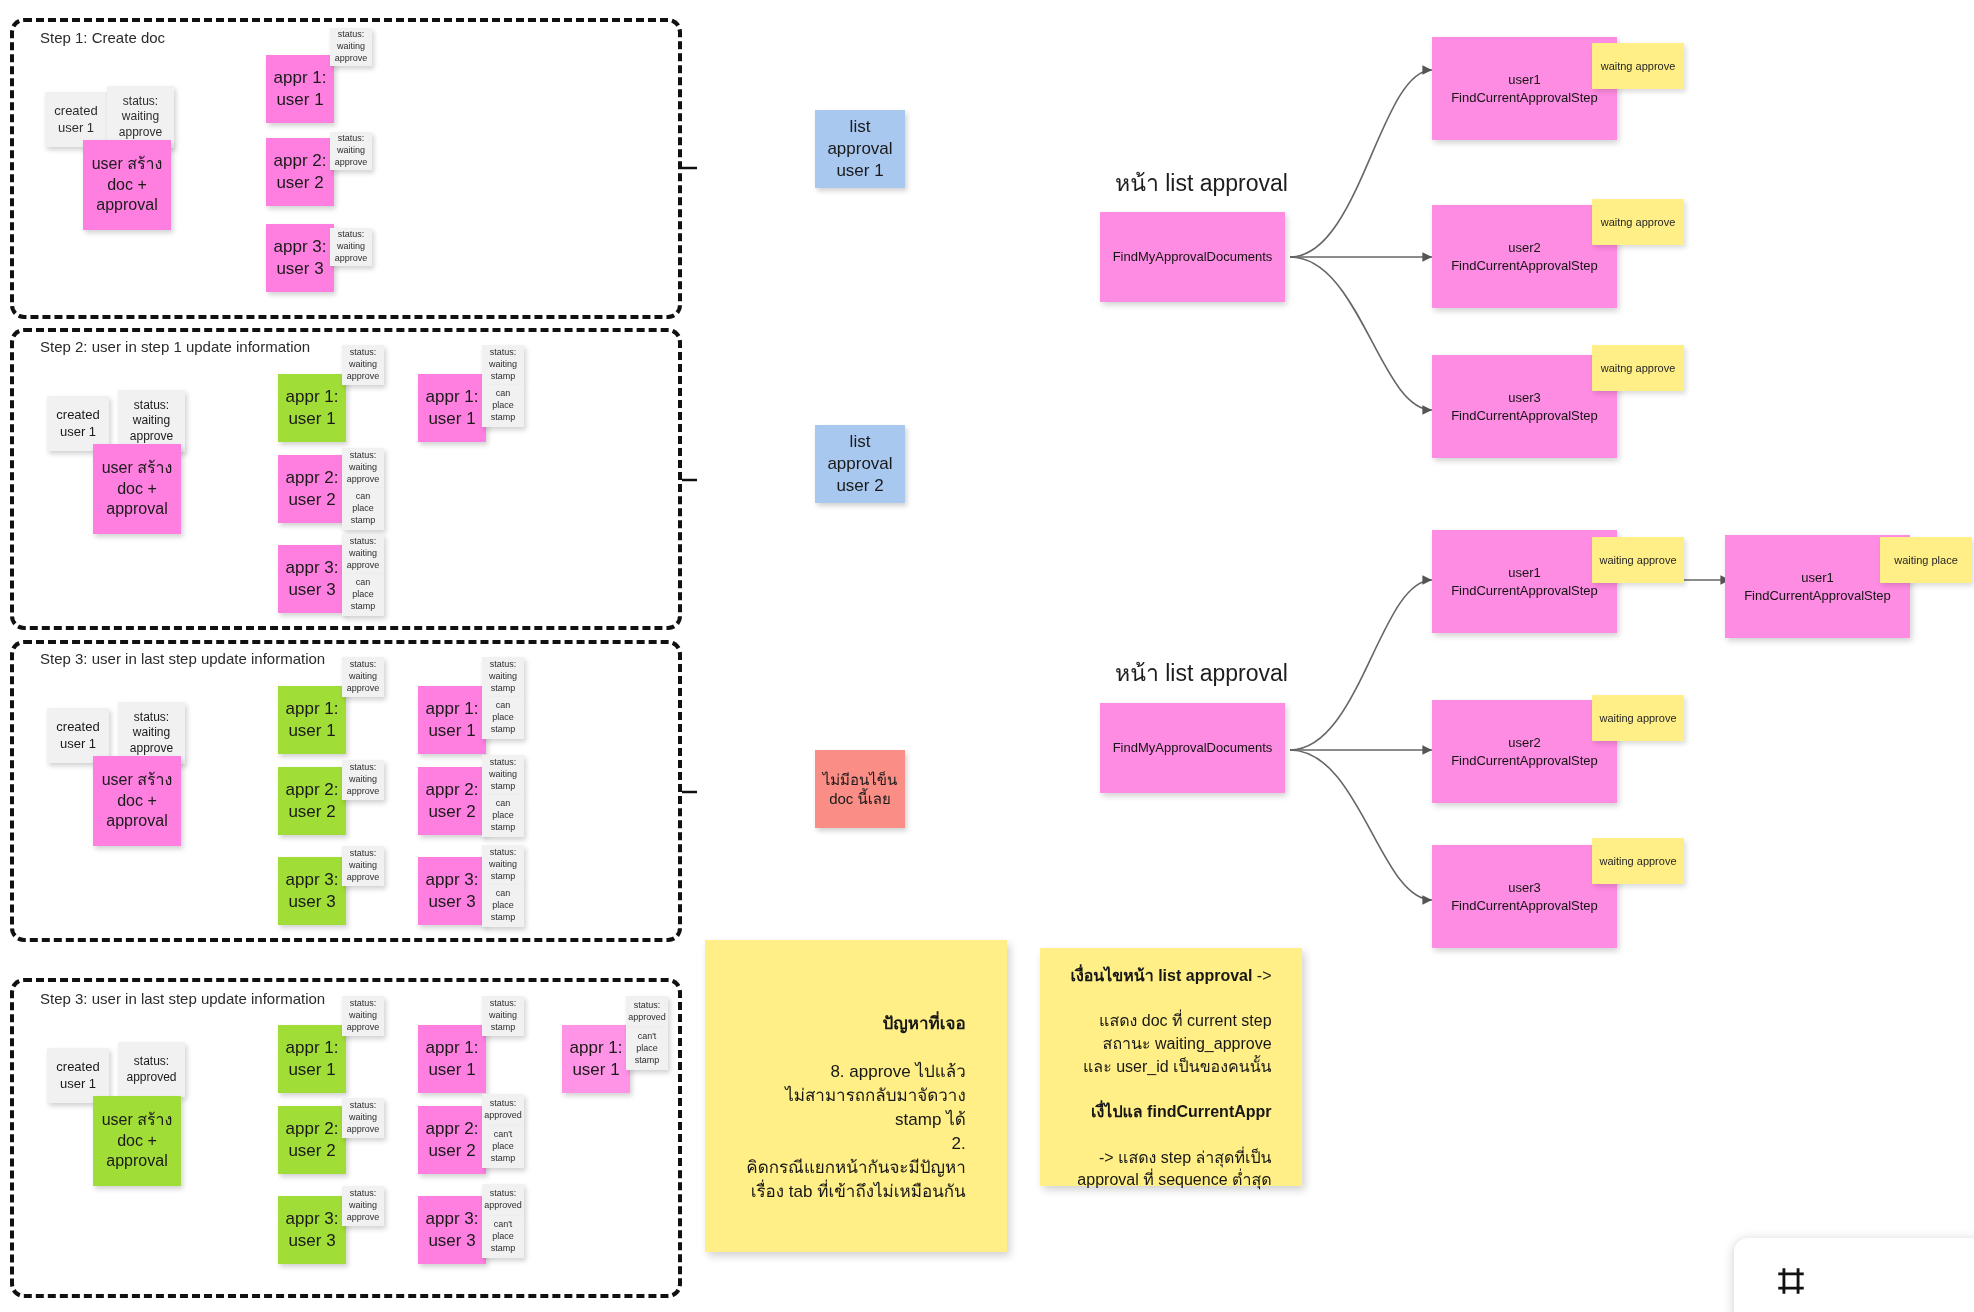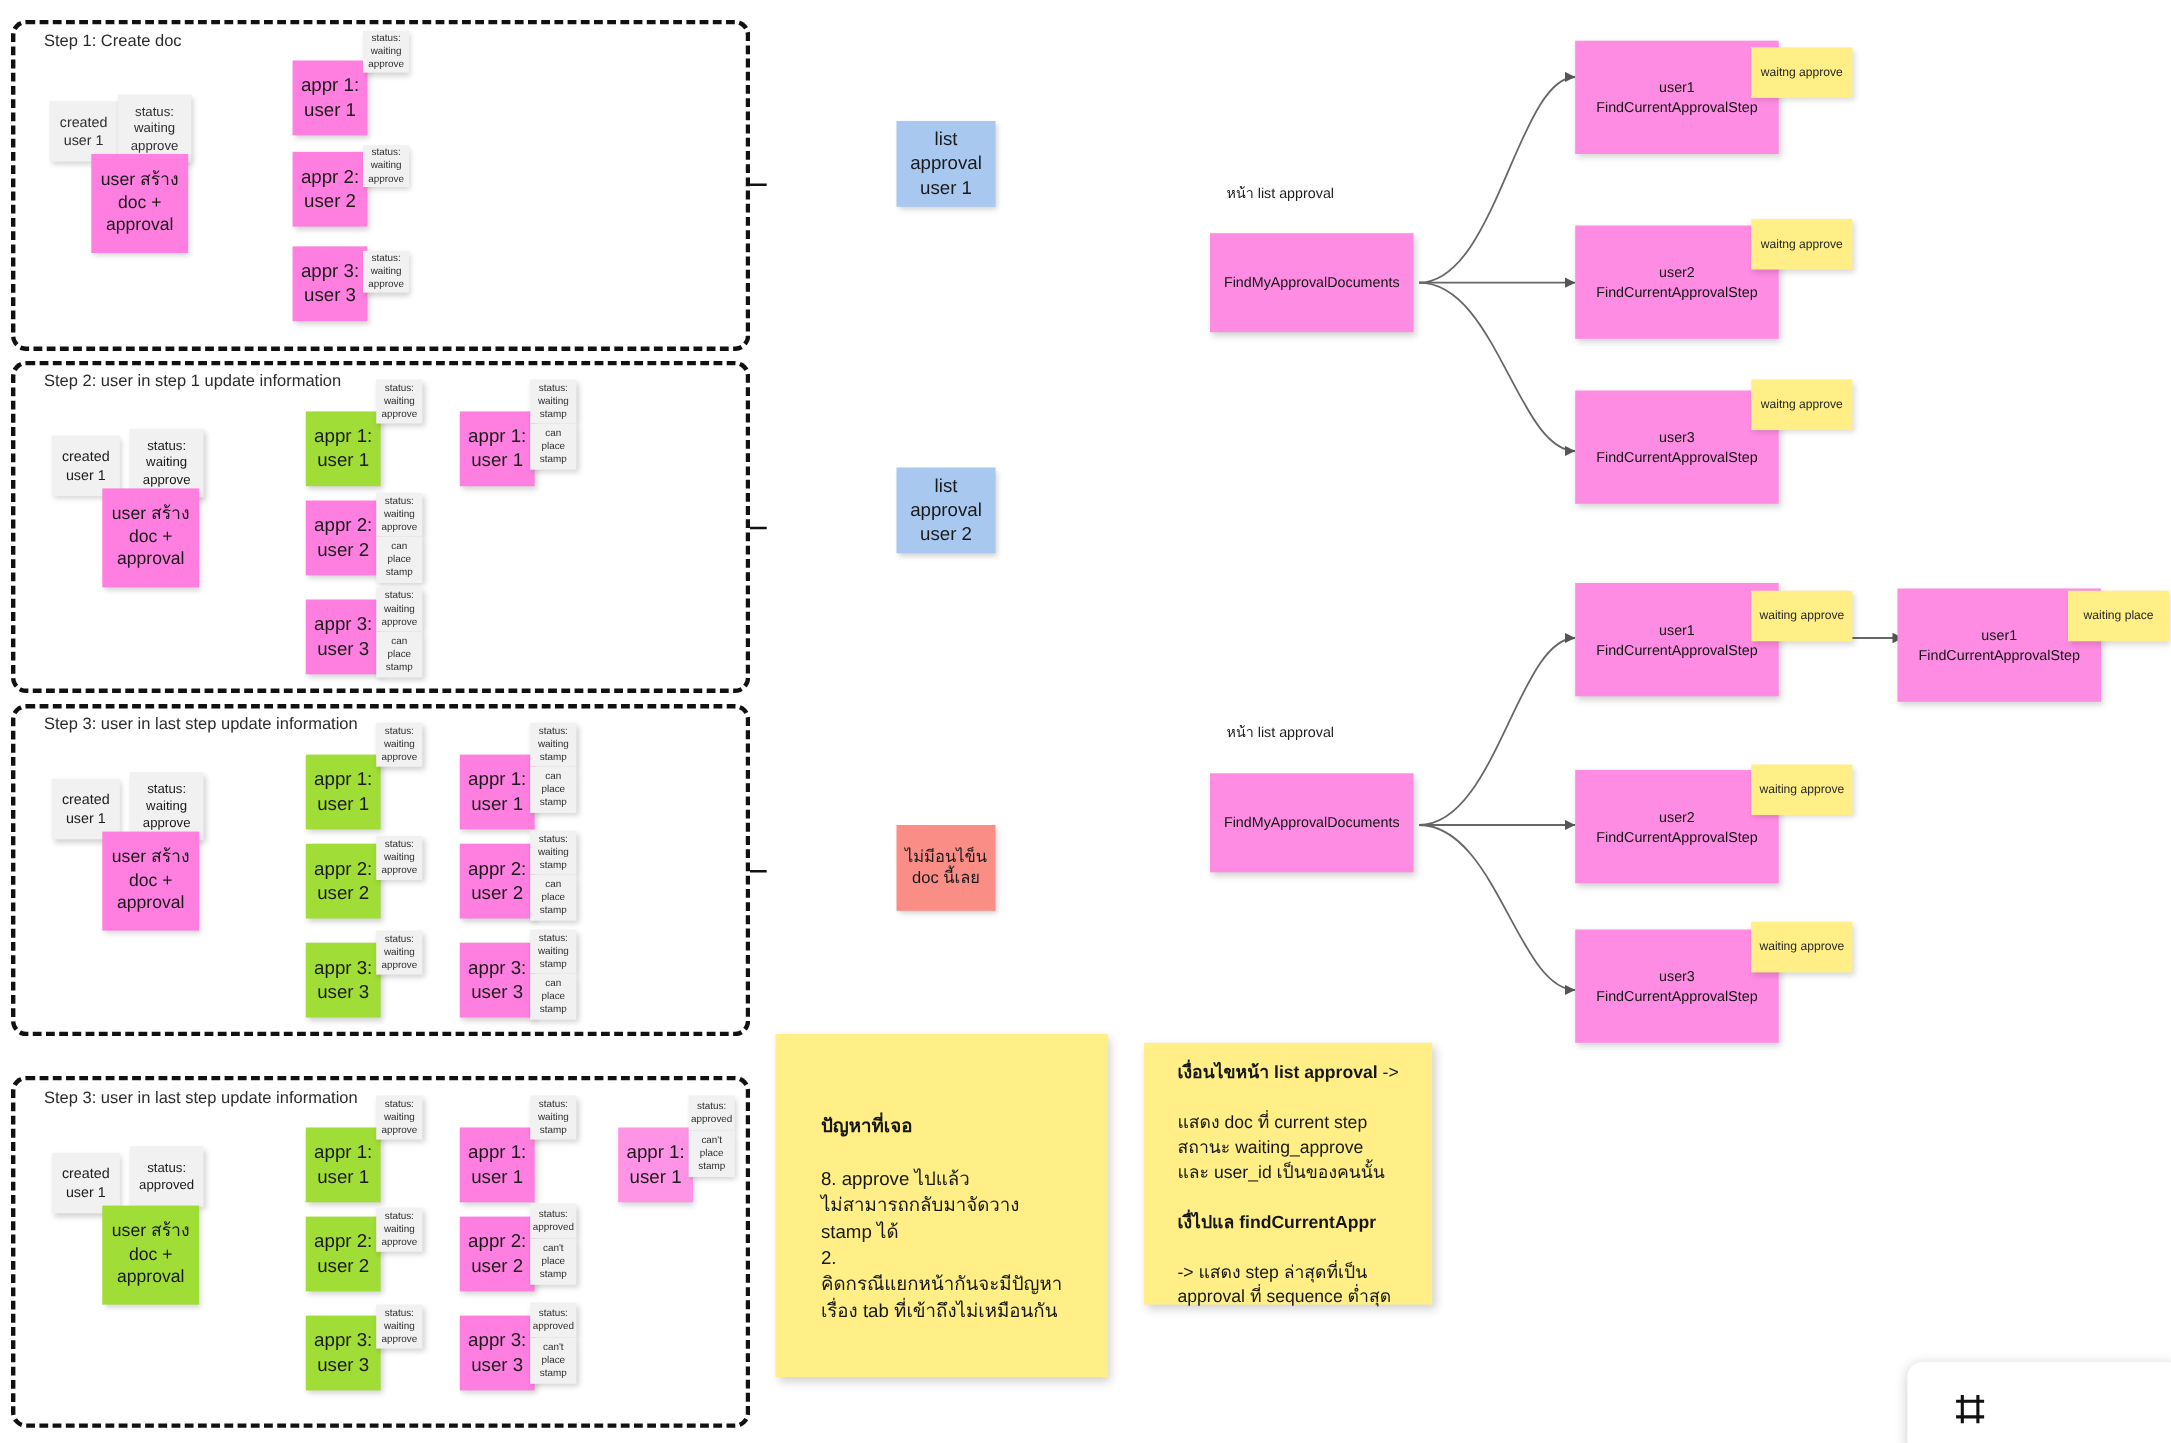--- a/index.html
+++ b/index.html
@@ -57,28 +57,28 @@
     display:flex;align-items:center;justify-content:center;
     text-align:center;font-size:13px;line-height:1.35;
     box-sizing:border-box;color:#141414;
   }
   .ytag{
     position:absolute;background:#ffef86;
     box-shadow:2px 3px 5px rgba(0,0,0,.14);
     display:flex;align-items:center;justify-content:center;
     font-size:11px;color:#262626;box-sizing:border-box;text-align:center;
   }
-  .flowlabel{position:absolute;font-size:13px;color:#1d1d1d;white-space:nowrap;}
+  .flowlabel{position:absolute;font-size:23px;color:#1d1d1d;white-space:nowrap;}
 
   
   .memo{
     position:absolute;background:#ffef86;
     box-shadow:3px 4px 8px rgba(0,0,0,.18);
     box-sizing:border-box;padding:14px 14px;
-    text-align:left;line-height:1.42;
+    text-align:right;line-height:1.42;
     display:flex;align-items:center;justify-content:center;
   }
   .memo .txt{white-space:pre-line;font-size:17px;color:#171717;}
   .memo.bold-lead .txt{font-size:16px;}
   b{font-weight:bold;}
 
   svg.edges{position:absolute;left:0;top:0;width:1974px;height:1312px;pointer-events:none;}
 
   
   .toolbar{

